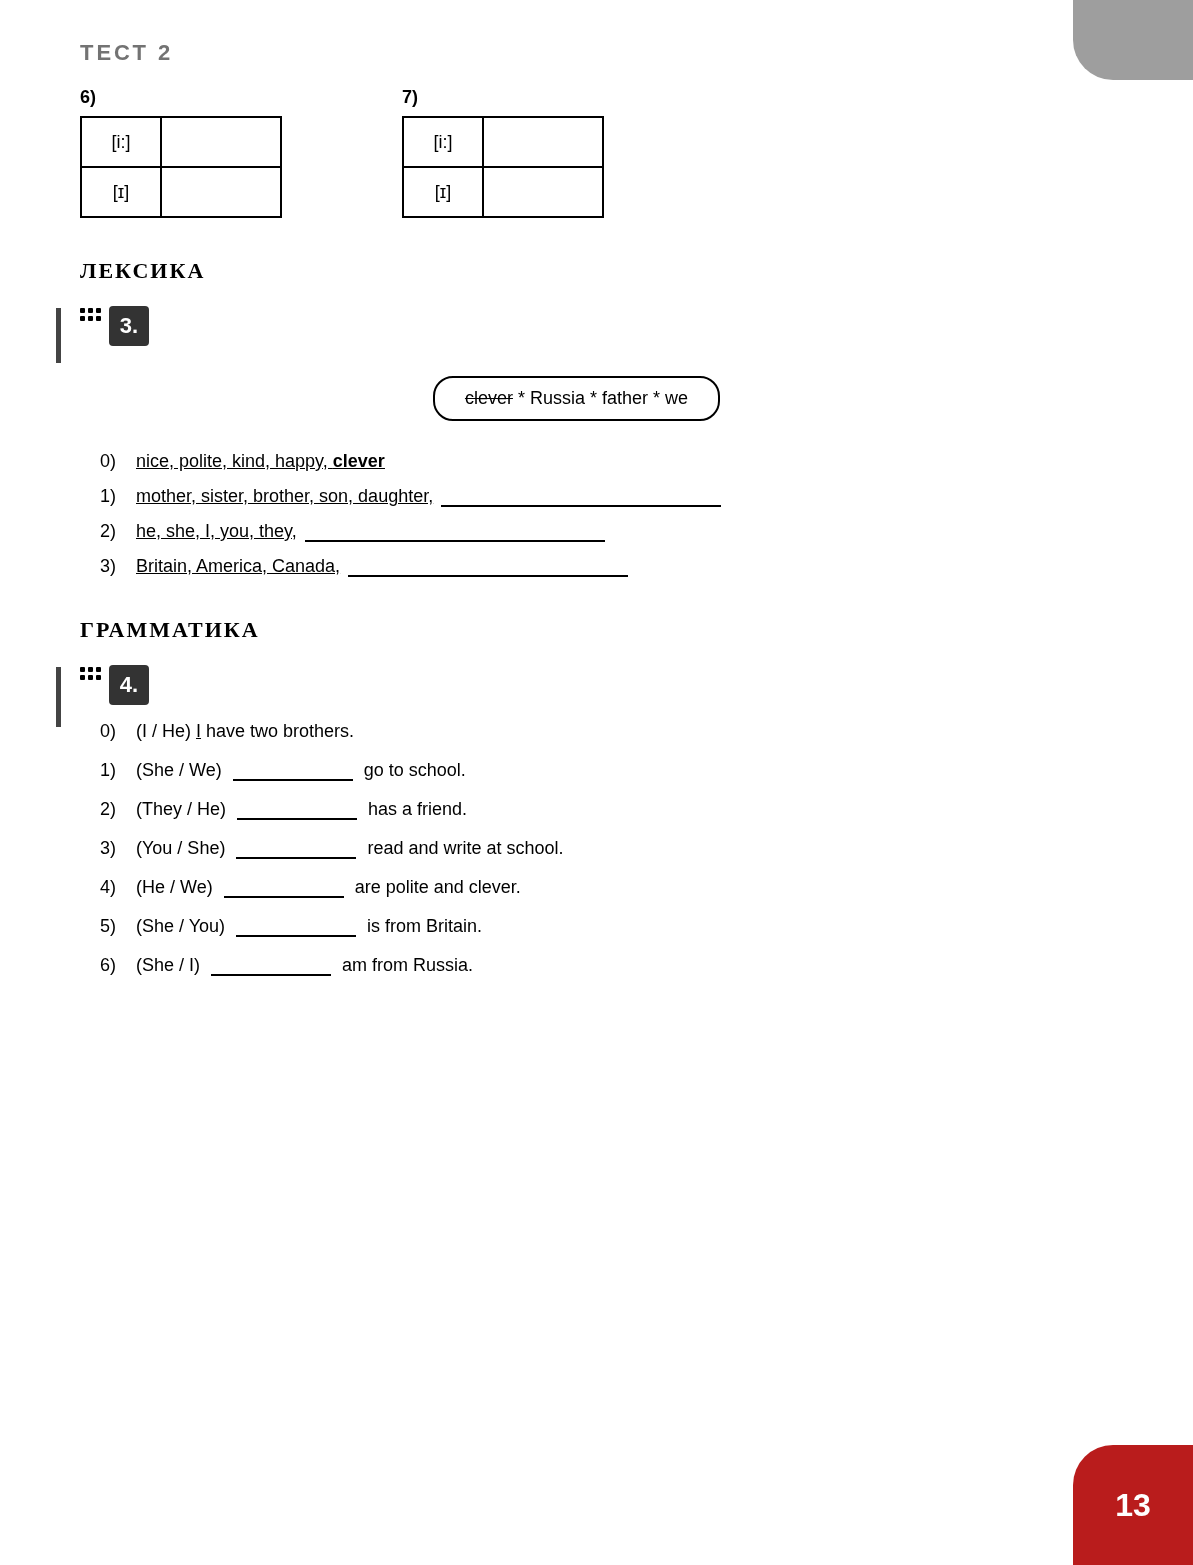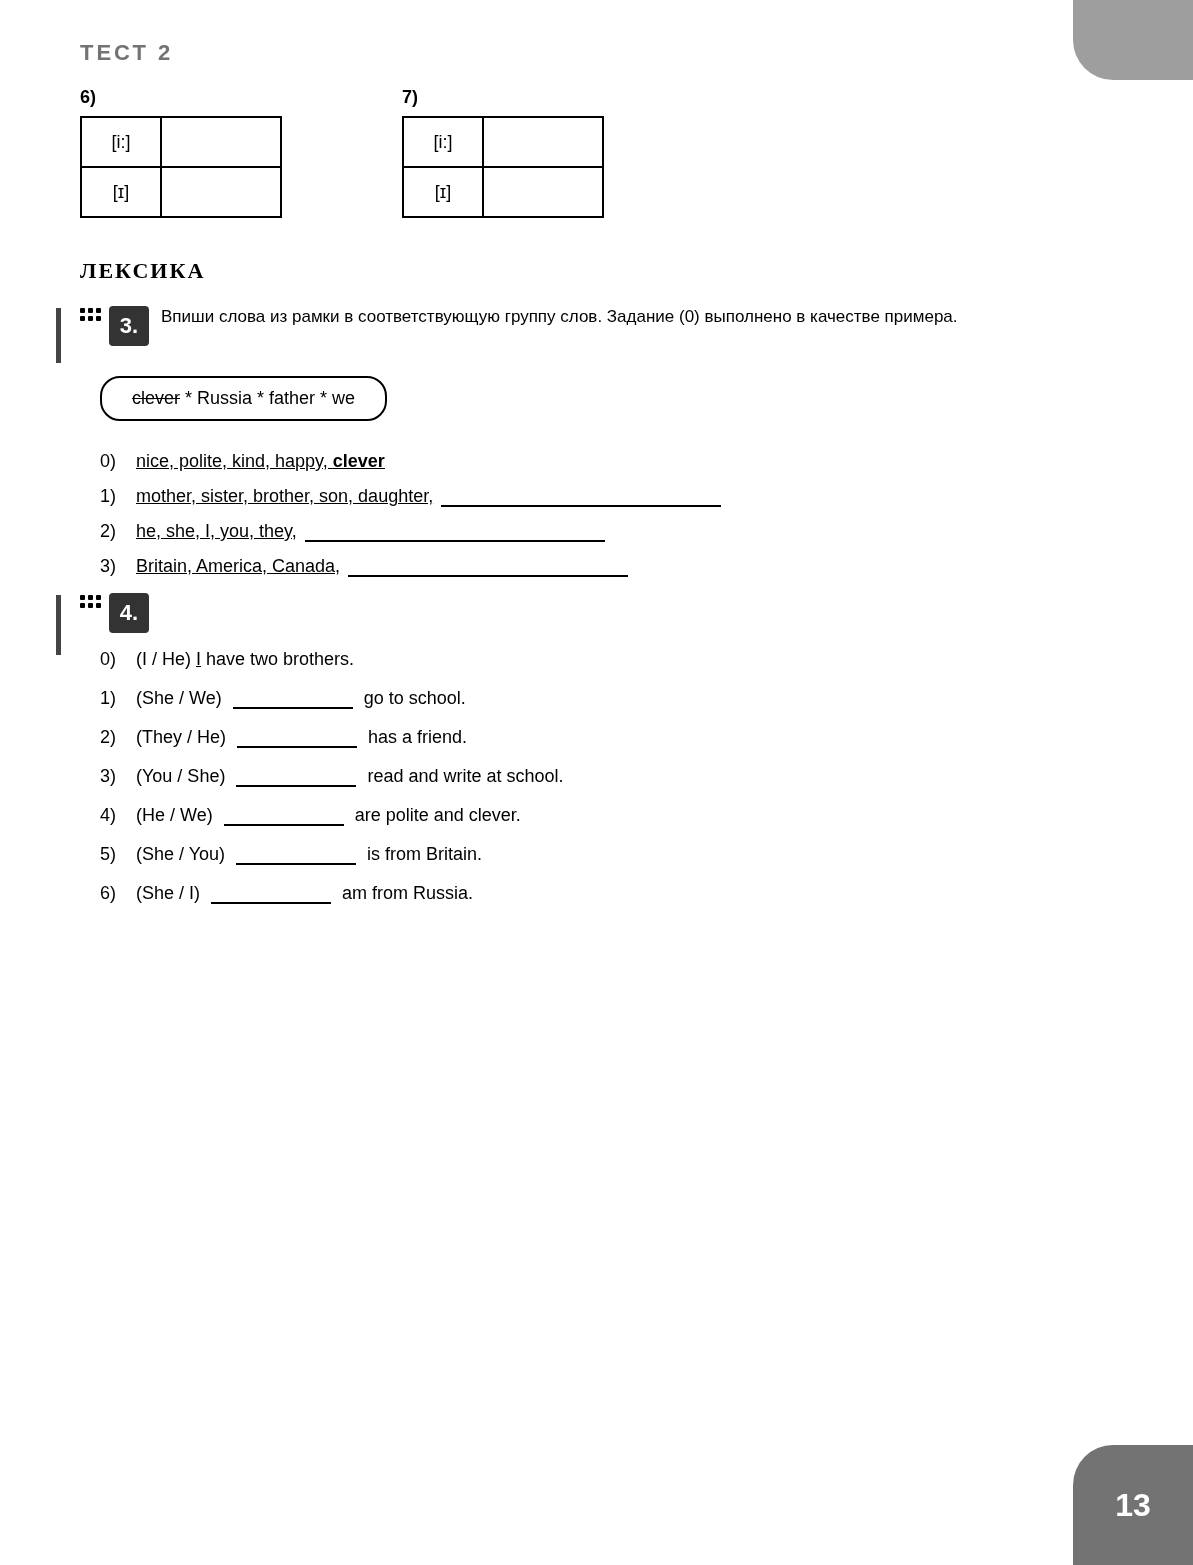--- a/index.html
+++ b/index.html
@@ -24,21 +24,21 @@
       border-radius: 0 0 0 40px;
     }
 
     
     .gray-tab-bottom {
       position: absolute;
       bottom: 0;
       right: 0;
       width: 120px;
       height: 120px;
-      background: #737373;
+      background: #b91c1c;
       border-radius: 40px 0 0 0;
       display: flex;
       align-items: center;
       justify-content: center;
     }
 
     .page-number {
       font-size: 32px;
       font-weight: bold;
       color: #ffffff;
@@ -290,24 +290,23 @@
           <div style="width:5px;height:5px;background:#000;border-radius:1px;"></div>
           <div style="width:5px;height:5px;background:#000;border-radius:1px;"></div>
         </div>
         <div style="display:flex; gap:3px;">
           <div style="width:5px;height:5px;background:#000;border-radius:1px;"></div>
           <div style="width:5px;height:5px;background:#000;border-radius:1px;"></div>
           <div style="width:5px;height:5px;background:#000;border-radius:1px;"></div>
         </div>
       </div>
       <div class="task-badge">3.</div>
-      <div class="task-text">Впиши слова из рамки в соответствующую группу слов. Задание (0) выполнено в качестве примера.</div>
-    </div>
-
-    <div style="margin-bottom: 16px;">
+    </div>
+
+    <div style="text-align:center; margin-bottom: 16px;">
       <div class="word-box">
         <span class="word-strikethrough">clever</span>
         <span>  *  Russia  *  father  *  we</span>
       </div>
     </div>
 
     <div class="numbered-list">
 
       <div class="list-item">
         <span class="list-num">0)</span>
@@ -325,20 +324,21 @@
       </div>
 
       <div class="list-item">
         <span class="list-num">3)</span>
         <span class="list-text">Britain, America, Canada,<span class="blank-line blank-line-long" style="min-width:280px;"></span></span>
       </div>
 
     </div>
   </div>
 
+  <div class="section-heading" style="margin-top:40px;">ГРАММАТИКА</div>
 
   <div style="position:relative;">
 
     <div style="position:absolute; left:-24px; top:4px; width:5px; height:60px; background:#444;"></div>
 
     <div class="task-row">
 
       <div style="display:flex; flex-direction:column; align-items:center; margin-right:8px; margin-top:4px;">
         <div style="display:flex; gap:3px; margin-bottom:3px;">
           <div style="width:5px;height:5px;background:#000;border-radius:1px;"></div>

